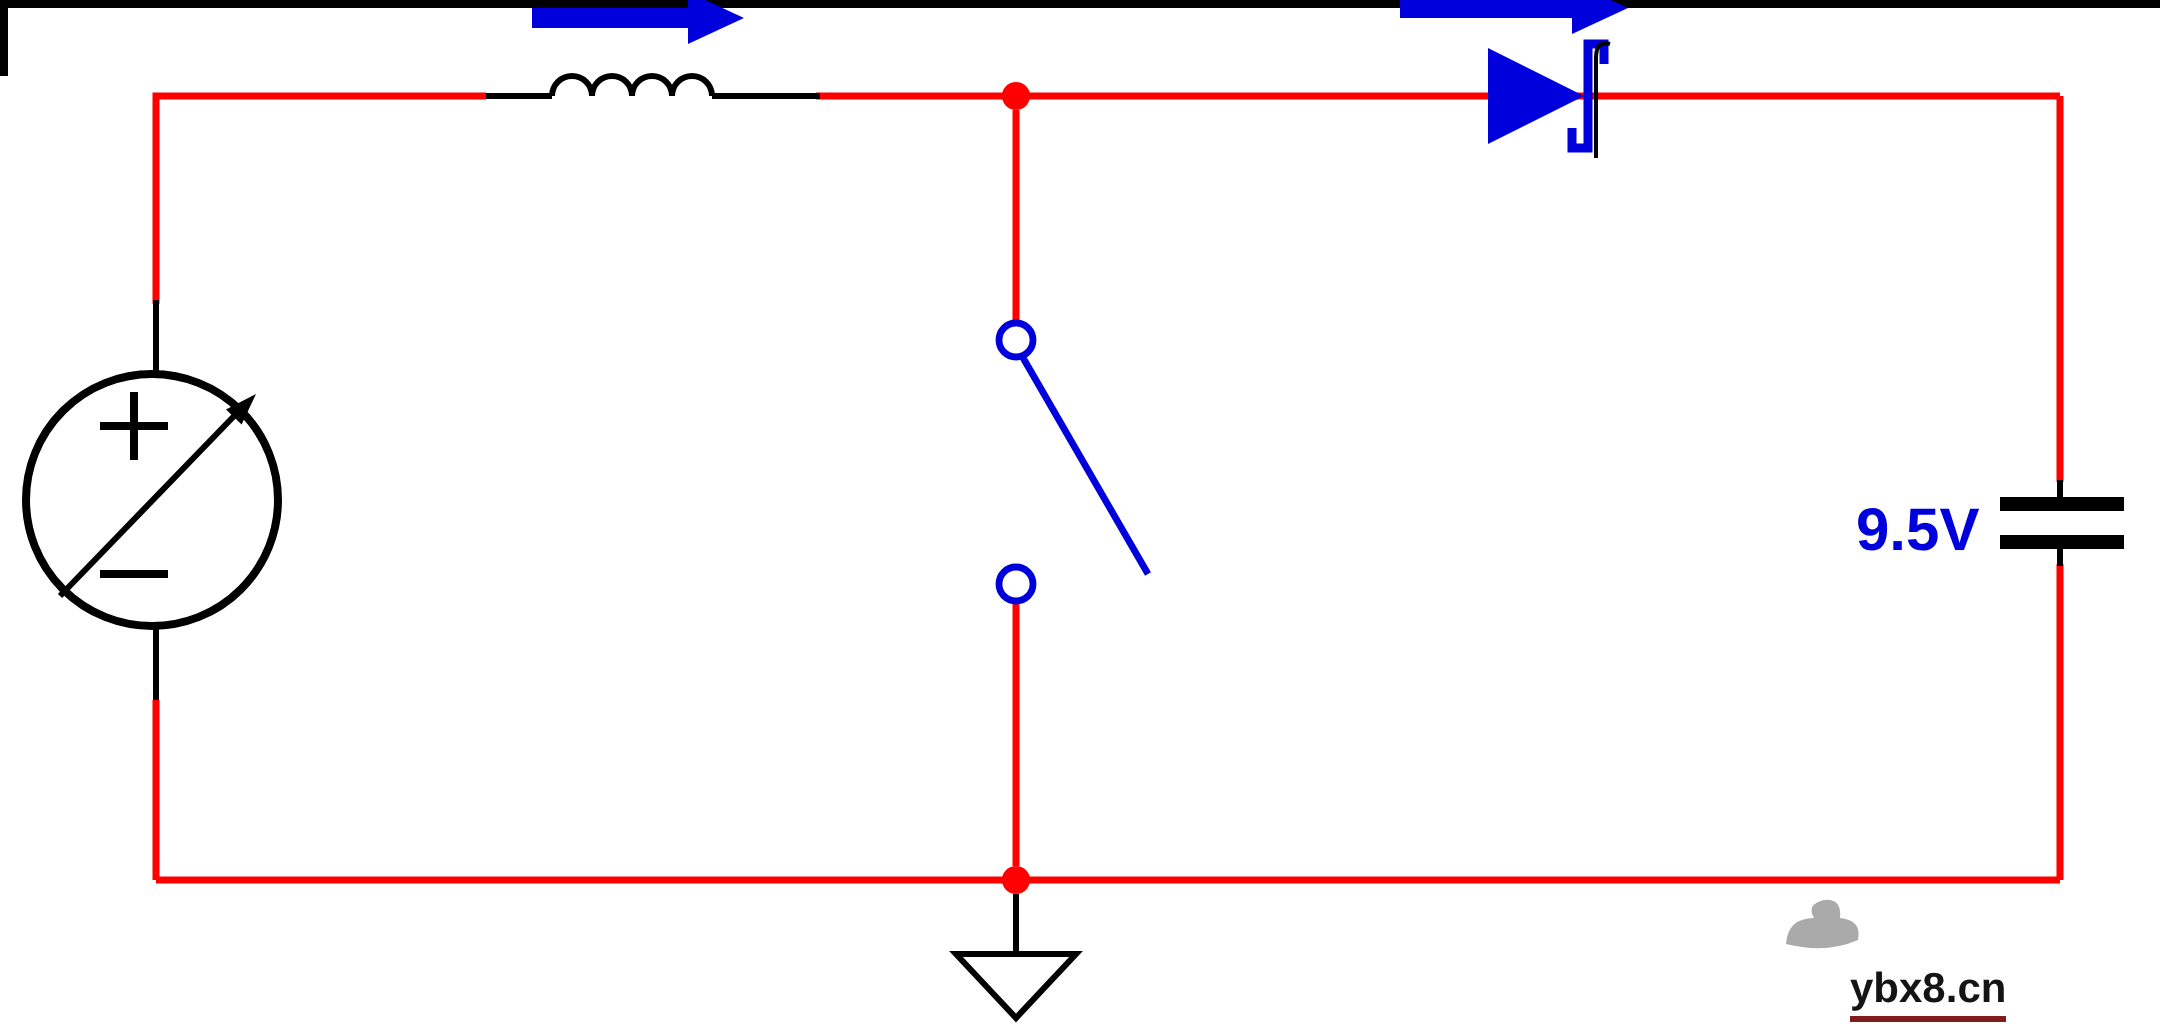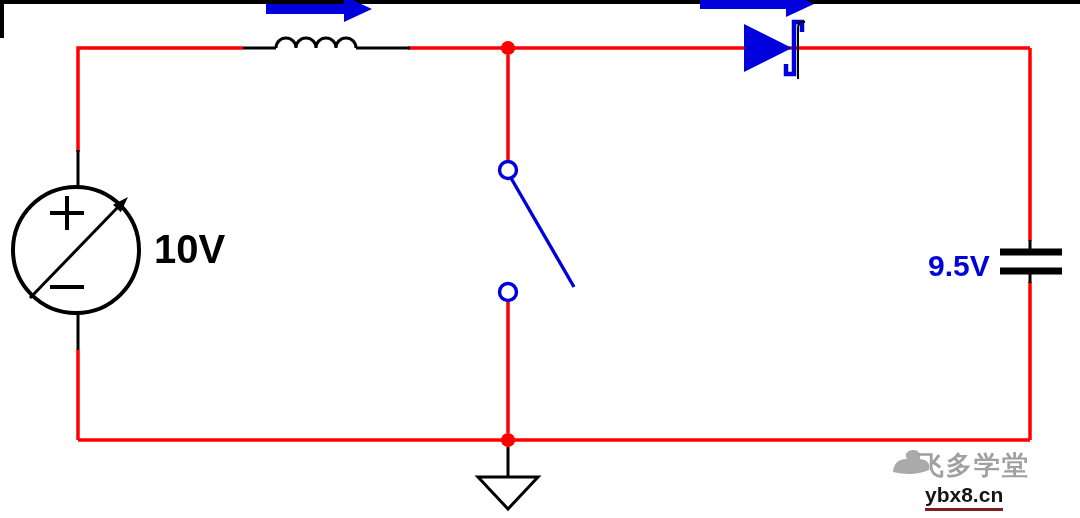--- a/index.html
+++ b/index.html
@@ -86,18 +86,16 @@
       <line x1="508" y1="447" x2="508" y2="477" class="blk"></line>
       <polygon points="478,477 538,477 508,509" class="blk whitefill"></polygon>
     </g>
 
     <polygon points="266,4 344,4 344,-4 372,9 344,22 344,14 266,14" class="fill-blue"></polygon>
     <polygon points="700,-1 786,-1 786,-9 814,4 786,17 786,9 700,9" class="fill-blue"></polygon>
 
     <path d="M893,472 q1,-13 14,-13 q-4,-7 5,-9 q9,-1 8,9 q11,1 9,11 q-16,7 -36,2 z" fill="#aaaaaa"></path>
   </svg>
 
-  <div class="lbl lbl-source">10V</div>
   <div class="lbl lbl-cap">9.5V</div>
-  <div class="lbl wm-brand">飞多学堂</div>
   <div class="lbl wm-site">ybx8.cn</div>
 
 </div>
 
 </body></html>

